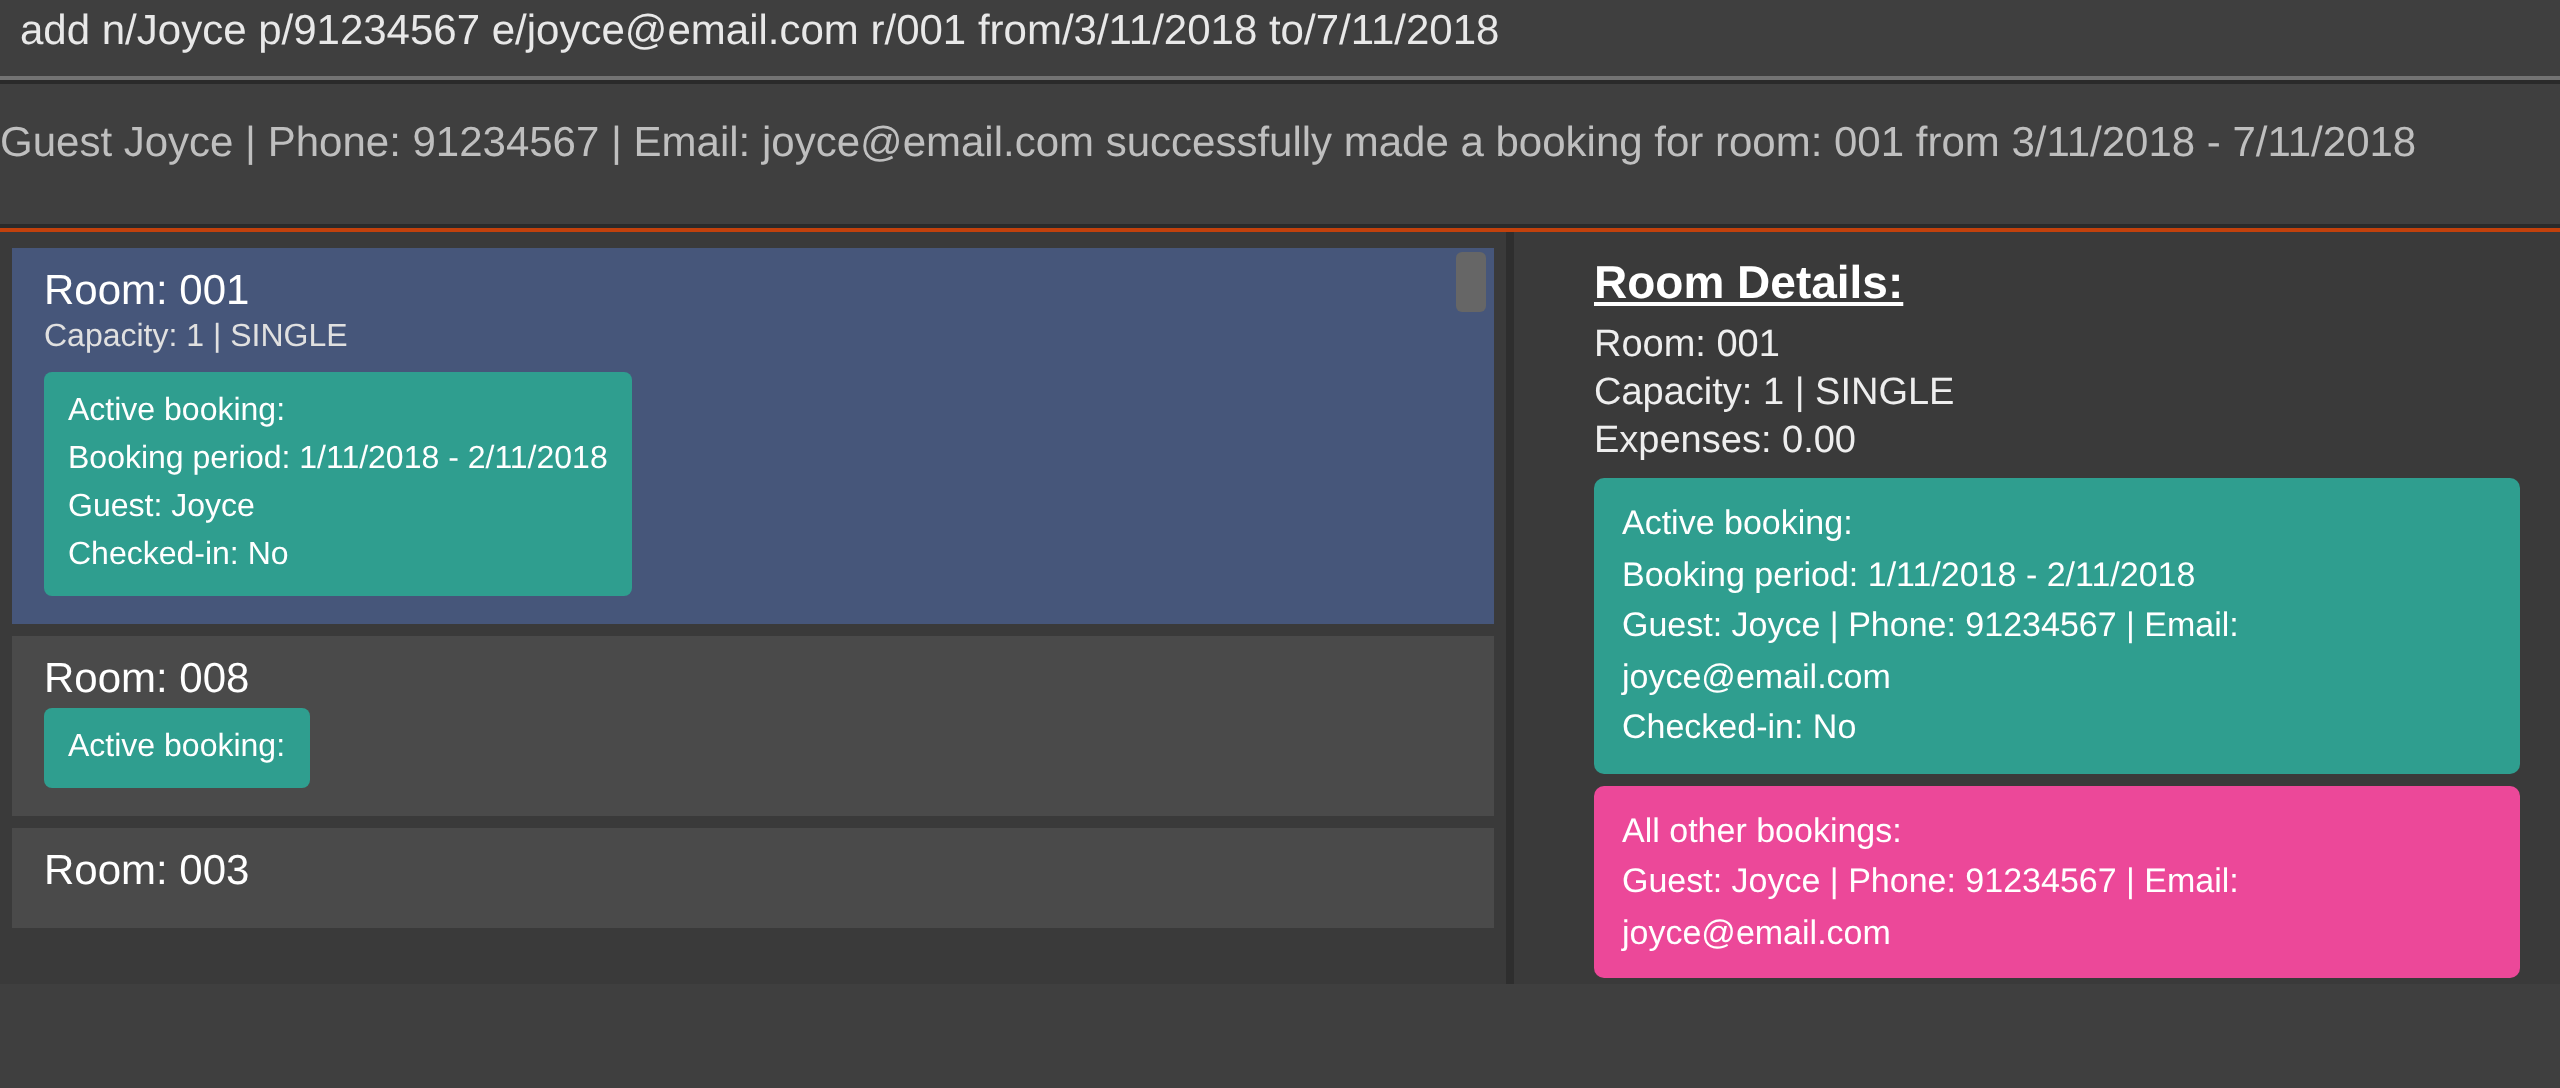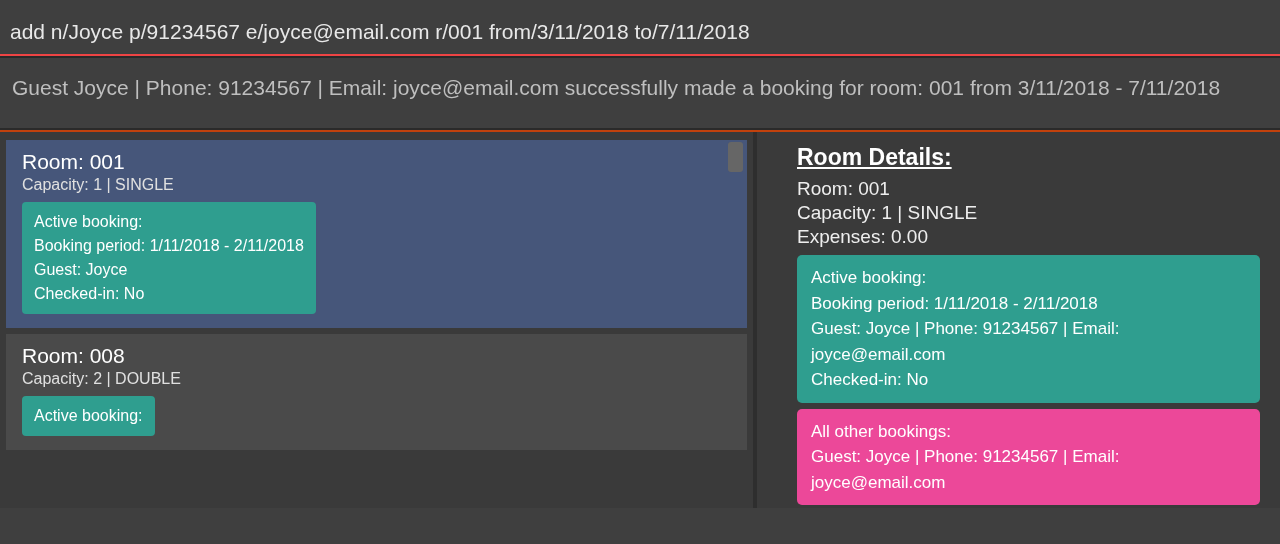--- a/index.html
+++ b/index.html
@@ -5,28 +5,28 @@
   * { box-sizing: border-box; margin: 0; padding: 0; }
   html, body {
     width: 1280px;
     height: 544px;
     background: #3f3f3f;
     font-family: "Segoe UI", Arial, sans-serif;
     color: #e8e8e8;
     overflow: hidden;
   }
   .command-bar {
-    padding: 20px 10px 10px 10px;
+    padding: 4px 10px 10px 10px;
     font-size: 21px;
     color: #e8e8e8;
-    border-bottom: 2px solid #ef4444;
+    border-bottom: 2px solid #737373;
     background: #3f3f3f;
   }
   .status-area {
-    padding: 18px 10px 28px 12px;
+    padding: 18px 10px 28px 0;
     border-top: 2px solid #2a2a2a;
     border-bottom: 2px solid #2a2a2a;
     background: #3f3f3f;
   }
   .status-text {
     font-size: 21px;
     color: #bfbfbf;
   }
   .panels {
     display: flex;
@@ -130,26 +130,28 @@
       <div class="booking-badge">
         <div>Active booking:</div>
         <div>Booking period: 1/11/2018 - 2/11/2018</div>
         <div>Guest: Joyce</div>
         <div>Checked-in: No</div>
       </div>
     </div>
 
     <div class="room-card">
       <div class="room-title">Room: 008</div>
-      <div class="room-sub">Capacity: 2 | DOUBLE</div>
       <div class="booking-badge">
         <div>Active booking:</div>
       </div>
     </div>
 
+    <div class="room-card">
+      <div class="room-title">Room: 003</div>
+    </div>
 
     <div class="scroll-track">
       <div class="scroll-thumb"></div>
     </div>
   </div>
 
   <div class="right-panel">
     <div class="details-heading">Room Details:</div>
     <div class="details-line">Room: 001</div>
     <div class="details-line">Capacity: 1 | SINGLE</div>

